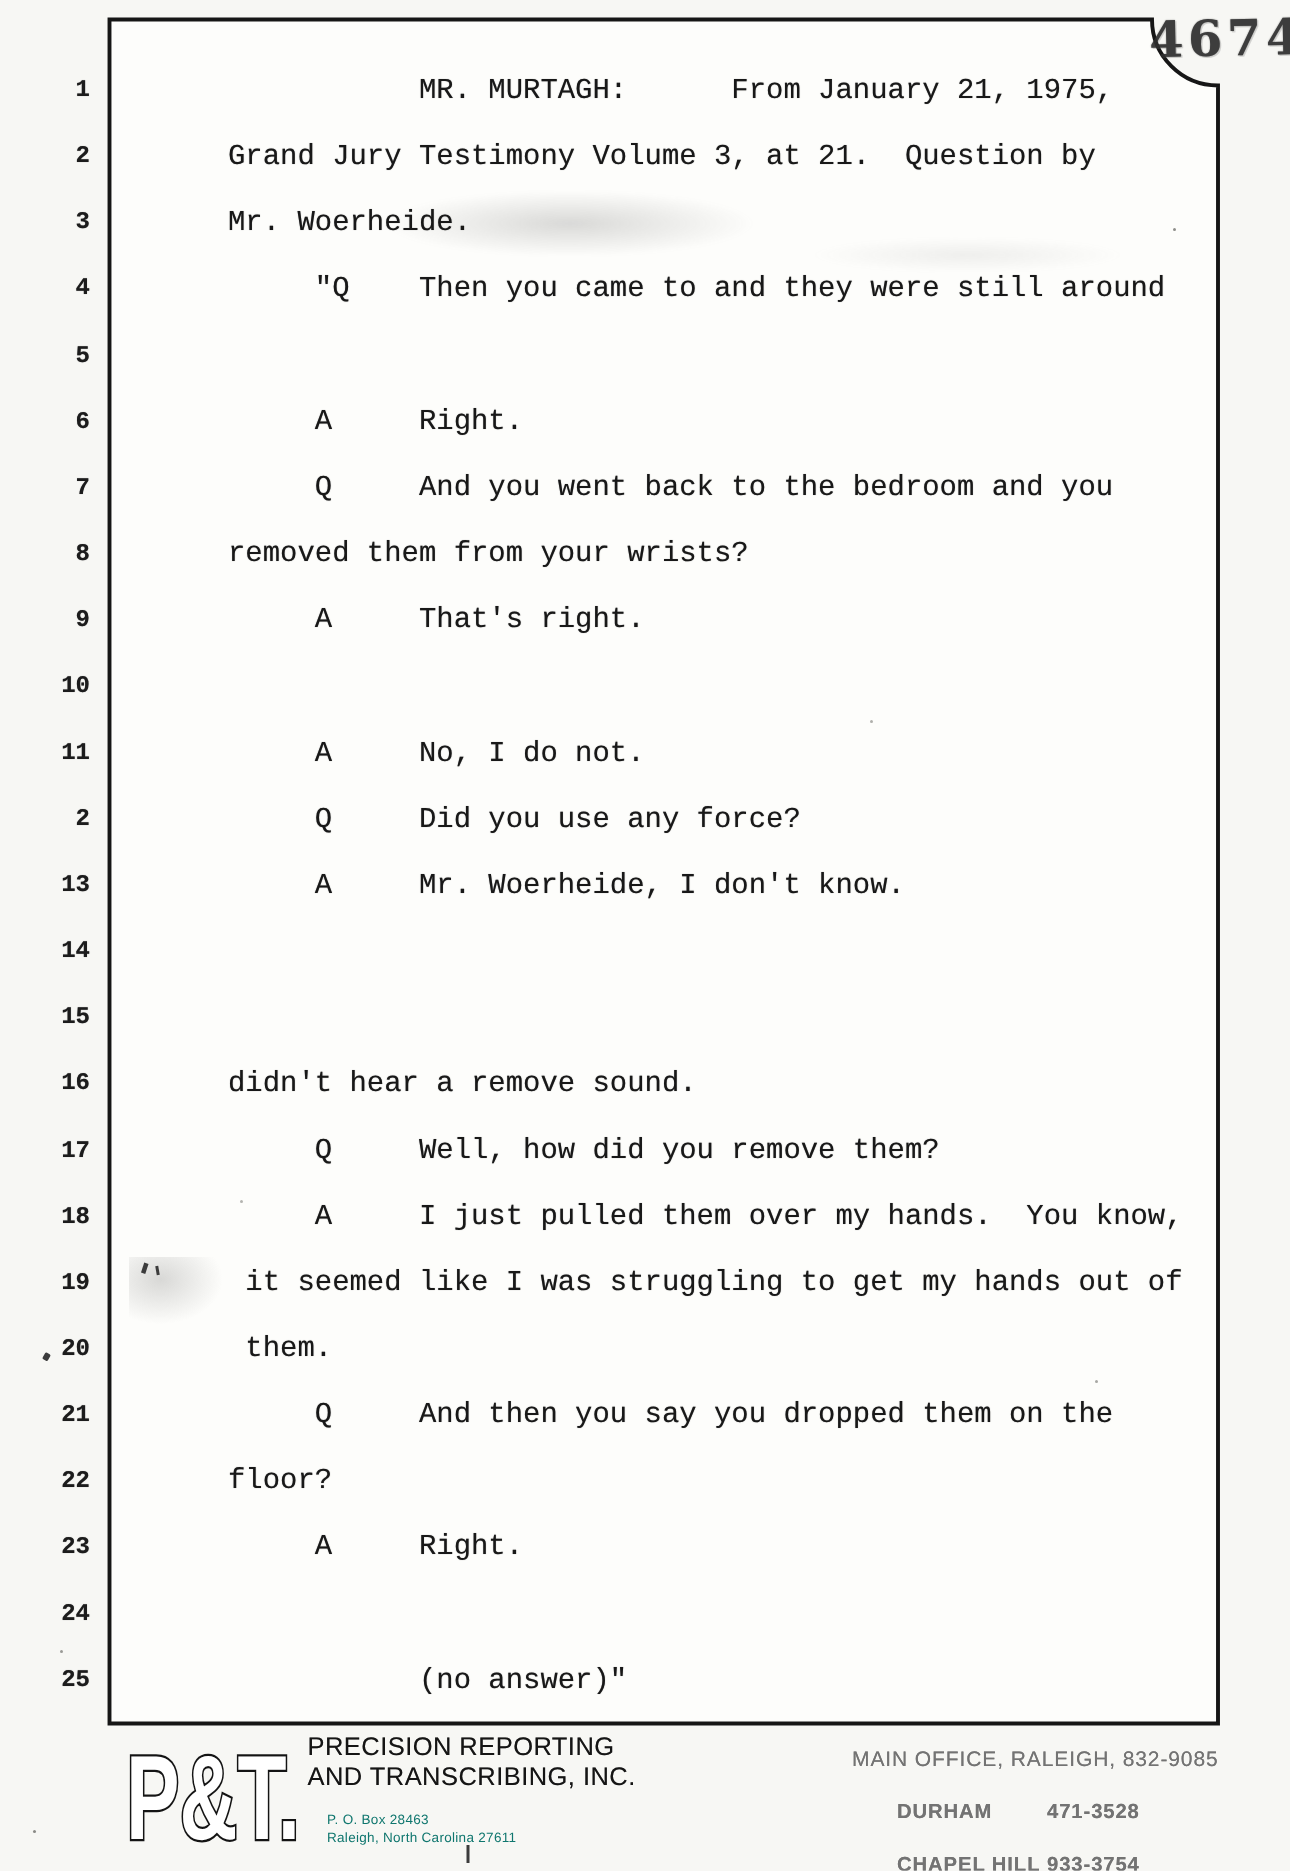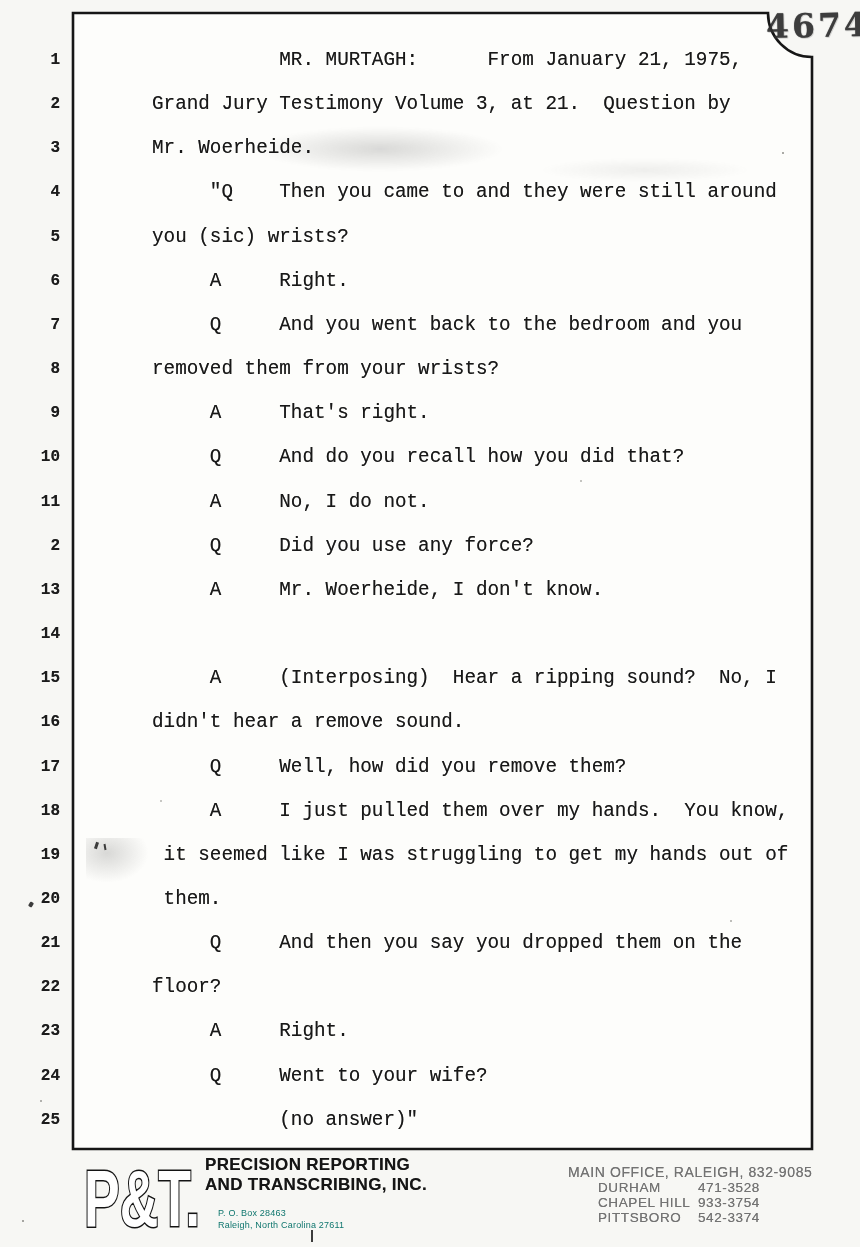--- a/index.html
+++ b/index.html
@@ -61,28 +61,28 @@
   .tickmark{position:absolute;background:#3c3c3c;z-index:2;}
   .tm1{left:95px;top:842px;width:3px;height:7px;transform:rotate(18deg);}
   .tm2{left:104px;top:844px;width:2px;height:6px;transform:rotate(-10deg);}
   .tm3{left:29px;top:902px;width:4px;height:5px;transform:rotate(30deg);border-radius:1px;}
   .tm4{left:311px;top:1230px;width:2px;height:12px;}
 
   
   #footer{position:absolute;left:0;top:1148px;width:860px;height:99px;z-index:2;}
   .logo-svg{position:absolute;left:82px;top:4px;}
   .co{position:absolute;left:205px;top:7px;color:#151515;}
-  .co div{font-size:17px;letter-spacing:.3px;line-height:19.5px;font-weight:700;
+  .co div{font-size:17px;letter-spacing:.3px;line-height:19.5px;font-weight:400;
     text-shadow:0 0 .4px rgba(20,20,20,.5);}
   .addr{position:absolute;left:218px;top:59px;color:#0f766e;}
   .addr div{font-size:9px;line-height:12px;letter-spacing:.2px;}
   .phones{position:absolute;left:568px;top:16px;color:#737373;}
   .phones .main{font-size:14px;letter-spacing:.6px;font-weight:500;
     text-shadow:0 0 .4px rgba(30,30,30,.5);}
-  .prow{margin-left:30px;margin-top:0;font-size:13.5px;letter-spacing:.6px;font-weight:400;
+  .prow{margin-left:30px;margin-top:20px;font-size:13.5px;letter-spacing:.6px;font-weight:700;
     text-shadow:0 0 .4px rgba(30,30,30,.5);}
   .prow .city{display:inline-block;width:100px;}
 </style>
 </head>
 <body>
 
 <div id="canvas">
 
   <svg id="border-svg" viewBox="0 0 860 1247" xmlns="http://www.w3.org/2000/svg">
     <path d="M 73 13 L 768 13 A 44 44 0 0 0 812 57 L 812 1149 L 73 1149 Z" fill="#fdfdfb" stroke="#161616" stroke-width="2.6"></path>
@@ -111,60 +111,57 @@
     <div class="row">
         <span class="ln">3</span>
         <span class="lt">Mr. Woerheide.</span>
       </div>
     <div class="row">
         <span class="ln">4</span>
         <span class="lt">     "Q    Then you came to and they were still around</span>
       </div>
     <div class="row">
         <span class="ln">5</span>
-        <span class="lt">you (sic) wrists?</span>
       </div>
     <div class="row">
         <span class="ln">6</span>
         <span class="lt">     A     Right.</span>
       </div>
     <div class="row">
         <span class="ln">7</span>
         <span class="lt">     Q     And you went back to the bedroom and you</span>
       </div>
     <div class="row">
         <span class="ln">8</span>
         <span class="lt">removed them from your wrists?</span>
       </div>
     <div class="row">
         <span class="ln">9</span>
         <span class="lt">     A     That's right.</span>
       </div>
     <div class="row">
         <span class="ln">10</span>
-        <span class="lt">     Q     And do you recall how you did that?</span>
       </div>
     <div class="row">
         <span class="ln">11</span>
         <span class="lt">     A     No, I do not.</span>
       </div>
     <div class="row">
         <span class="ln">2</span>
         <span class="lt">     Q     Did you use any force?</span>
       </div>
     <div class="row">
         <span class="ln">13</span>
         <span class="lt">     A     Mr. Woerheide, I don't know.</span>
       </div>
     <div class="row">
         <span class="ln">14</span>
       </div>
     <div class="row">
         <span class="ln">15</span>
-        <span class="lt">     A     (Interposing)  Hear a ripping sound?  No, I</span>
       </div>
     <div class="row">
         <span class="ln">16</span>
         <span class="lt">didn't hear a remove sound.</span>
       </div>
     <div class="row">
         <span class="ln">17</span>
         <span class="lt">     Q     Well, how did you remove them?</span>
       </div>
     <div class="row">
@@ -186,21 +183,20 @@
     <div class="row">
         <span class="ln">22</span>
         <span class="lt">floor?</span>
       </div>
     <div class="row">
         <span class="ln">23</span>
         <span class="lt">     A     Right.</span>
       </div>
     <div class="row">
         <span class="ln">24</span>
-        <span class="lt">     Q     Went to your wife?</span>
       </div>
     <div class="row">
         <span class="ln">25</span>
         <span class="lt">           (no answer)"</span>
       </div>
   </div>
 
   <div id="footer">
     <svg class="logo-svg" width="122" height="95" viewBox="0 0 122 95" xmlns="http://www.w3.org/2000/svg">
       <text x="2" y="74" textLength="116" lengthAdjust="spacingAndGlyphs" font-family="Liberation Sans, sans-serif" font-size="80" font-weight="800" fill="#ffffff" stroke="#141414" stroke-width="3" paint-order="stroke">P&amp;T.</text>

